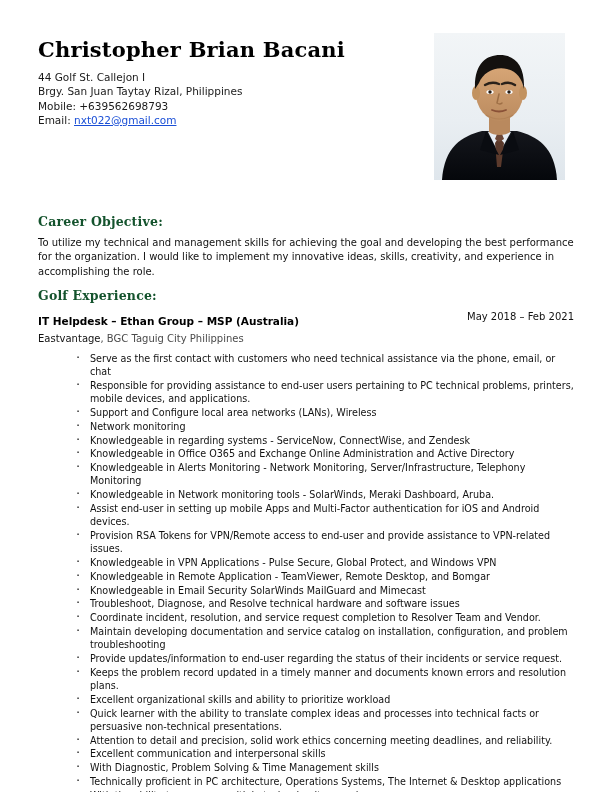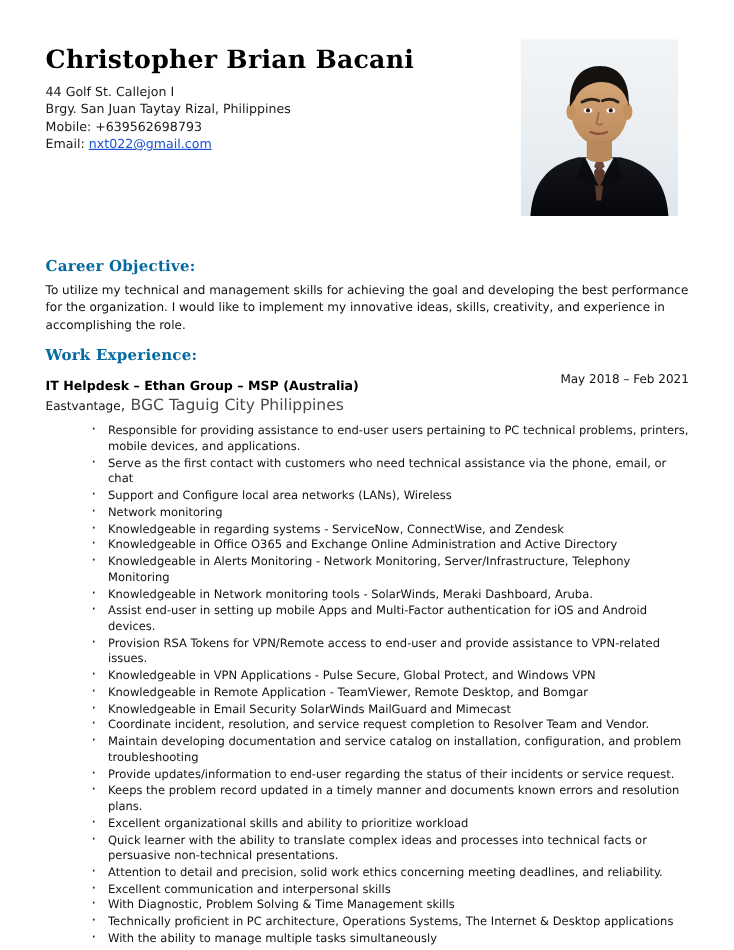--- a/index.html
+++ b/index.html
@@ -73,21 +73,21 @@
   
   .section {
     position: absolute;
     left: 38px;
     width: 536px;
   }
   .section-title {
     font-family: "DejaVu Serif", serif;
     font-size: 12.5px;
     font-weight: bold;
-    color: #0369a1;
+    color: #14532d;
     margin: 0 0 7px 0;
     letter-spacing: 0.2px;
   }
   .objective-text {
     font-size: 10px;
     line-height: 14.3px;
     color: #111;
     margin: 0;
     text-align: left;
   }
@@ -115,21 +115,21 @@
   .job-company-row {
     margin-top: 2px;
     line-height: 12px;
   }
   .company-name {
     font-size: 10px;
     font-weight: normal;
     color: #111;
   }
   .company-location {
-    font-size: 13px;
+    font-size: 10px;
     color: #4a4a4a;
   }
 
   
   ul.bullets {
     list-style: none;
     margin: 7px 0 0 0;
     padding: 0;
   }
   ul.bullets li {
@@ -217,45 +217,46 @@
       <path d="M79 98 L66 122 L85 117 Z" fill="#0a0c11"></path>
     </svg>
   </div>
 
   <div class="section" style="top:214px;">
     <div class="section-title">Career Objective:</div>
     <p class="objective-text">To utilize my technical and management skills for achieving the goal and developing the best performance for the organization. I would like to implement my innovative ideas, skills, creativity, and experience in accomplishing the role.</p>
   </div>
 
   <div class="section" style="top:288px;">
-    <div class="section-title">Work Experience:</div>
+    <div class="section-title">Golf Experience:</div>
 
     <div class="job-row">
       <span class="job-title">IT Helpdesk – Ethan Group – MSP (Australia)</span>
       <span class="job-dates">May 2018 – Feb 2021</span>
     </div>
 
     <div class="job-company-row">
       <span class="company-name">Eastvantage</span><span class="company-location">, BGC Taguig City Philippines</span>
     </div>
 
     <ul class="bullets" id="bullet-list">
+        <li>Serve as the first contact with customers who need technical assistance via the phone, email, or chat</li>
         <li>Responsible for providing assistance to end-user users pertaining to PC technical problems, printers, mobile devices, and applications.</li>
-        <li>Serve as the first contact with customers who need technical assistance via the phone, email, or chat</li>
         <li>Support and Configure local area networks (LANs), Wireless</li>
         <li>Network monitoring</li>
         <li>Knowledgeable in regarding systems - ServiceNow, ConnectWise, and Zendesk</li>
         <li>Knowledgeable in Office O365 and Exchange Online Administration and Active Directory</li>
         <li>Knowledgeable in Alerts Monitoring - Network Monitoring, Server/Infrastructure, Telephony Monitoring</li>
         <li>Knowledgeable in Network monitoring tools - SolarWinds, Meraki Dashboard, Aruba.</li>
         <li>Assist end-user in setting up mobile Apps and Multi-Factor authentication for iOS and Android devices.</li>
         <li>Provision RSA Tokens for VPN/Remote access to end-user and provide assistance to VPN-related issues.</li>
         <li>Knowledgeable in VPN Applications - Pulse Secure, Global Protect, and Windows VPN</li>
         <li>Knowledgeable in Remote Application - TeamViewer, Remote Desktop, and Bomgar</li>
         <li>Knowledgeable in Email Security SolarWinds MailGuard and Mimecast</li>
+        <li>Troubleshoot, Diagnose, and Resolve technical hardware and software issues</li>
         <li>Coordinate incident, resolution, and service request completion to Resolver Team and Vendor.</li>
         <li>Maintain developing documentation and service catalog on installation, configuration, and problem troubleshooting</li>
         <li>Provide updates/information to end-user regarding the status of their incidents or service request.</li>
         <li>Keeps the problem record updated in a timely manner and documents known errors and resolution plans.</li>
         <li>Excellent organizational skills and ability to prioritize workload</li>
         <li>Quick learner with the ability to translate complex ideas and processes into technical facts or persuasive non-technical presentations.</li>
         <li>Attention to detail and precision, solid work ethics concerning meeting deadlines, and reliability.</li>
         <li>Excellent communication and interpersonal skills</li>
         <li>With Diagnostic, Problem Solving &amp; Time Management skills</li>
         <li>Technically proficient in PC architecture, Operations Systems, The Internet &amp; Desktop applications</li>

